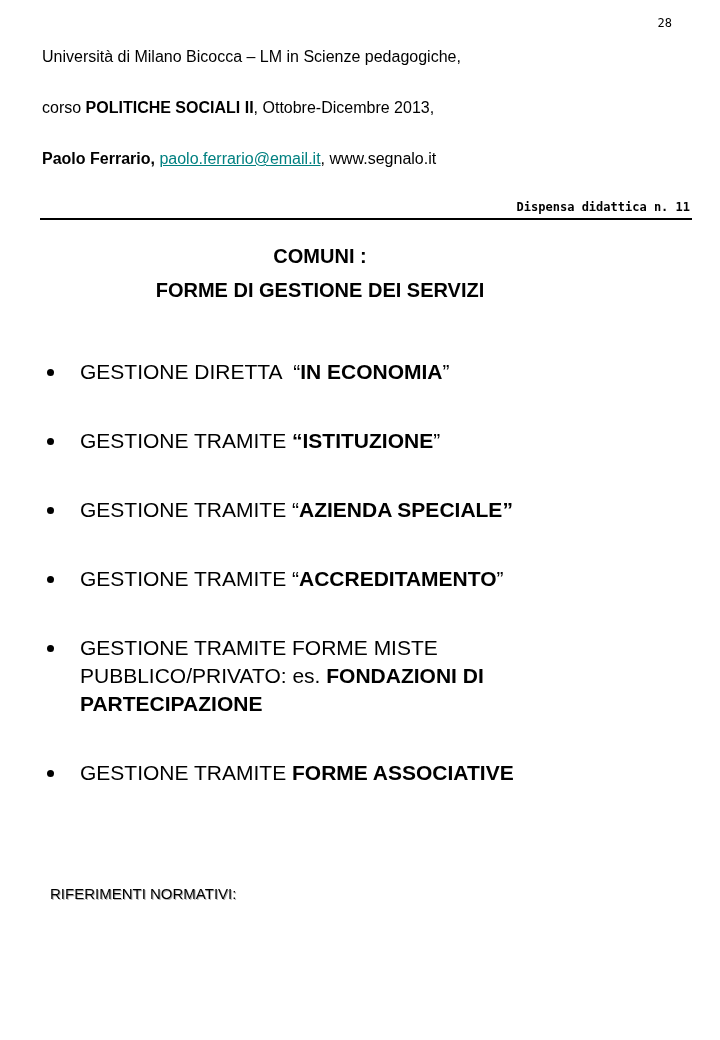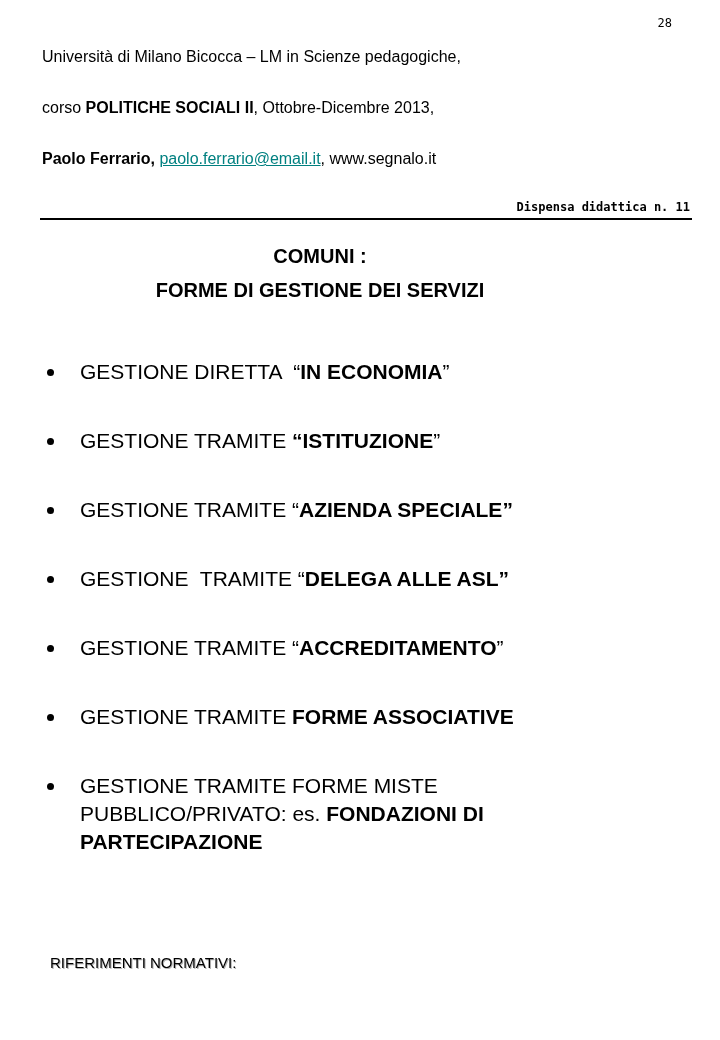--- a/index.html
+++ b/index.html
@@ -120,26 +120,25 @@
 
   <div class="title">
     <div>COMUNI :</div>
     <div>FORME DI GESTIONE DEI SERVIZI</div>
   </div>
 
   <ul class="bullets">
     <li><span class="bullet-dot"></span><span><span>GESTIONE DIRETTA  “</span><b>IN ECONOMIA</b><span>”</span></span></li>
     <li><span class="bullet-dot"></span><span><span>GESTIONE TRAMITE </span><b>“ISTITUZIONE</b><span>”</span></span></li>
     <li><span class="bullet-dot"></span><span><span>GESTIONE TRAMITE “</span><b>AZIENDA SPECIALE”</b></span></li>
-    <li><span class="bullet-dot"></span><span><span>GESTIONE  TRAMITE “</span><b>DELEGA ALLE ASL”</b></span></li>
     <li><span class="bullet-dot"></span><span><span>GESTIONE TRAMITE “</span><b>ACCREDITAMENTO</b><span>”</span></span></li>
-    <li><span class="bullet-dot"></span><span><span>GESTIONE TRAMITE </span><b>FORME ASSOCIATIVE</b></span></li>
     <li><span class="bullet-dot"></span><span><span>GESTIONE TRAMITE FORME MISTE
 PUBBLICO/PRIVATO: es. </span><b>FONDAZIONI DI
 PARTECIPAZIONE</b></span></li>
+    <li><span class="bullet-dot"></span><span><span>GESTIONE TRAMITE </span><b>FORME ASSOCIATIVE</b></span></li>
   </ul>
 
   <div class="refs">
     <div>RIFERIMENTI NORMATIVI:</div>
     
     
     
   </div>
 
 </div>

